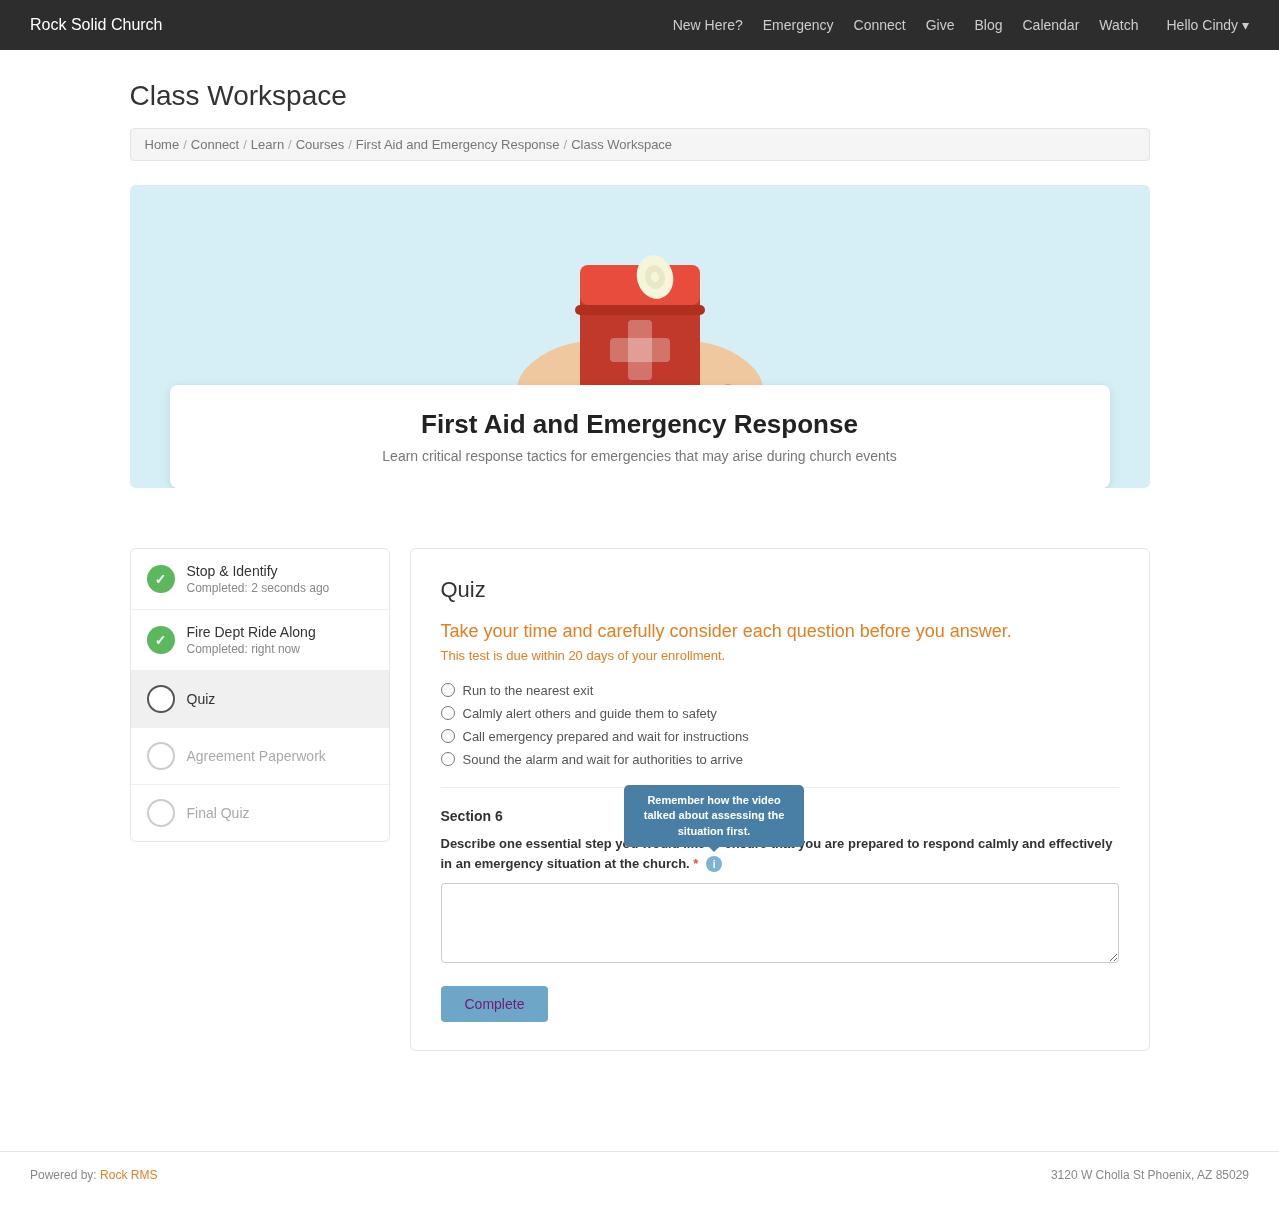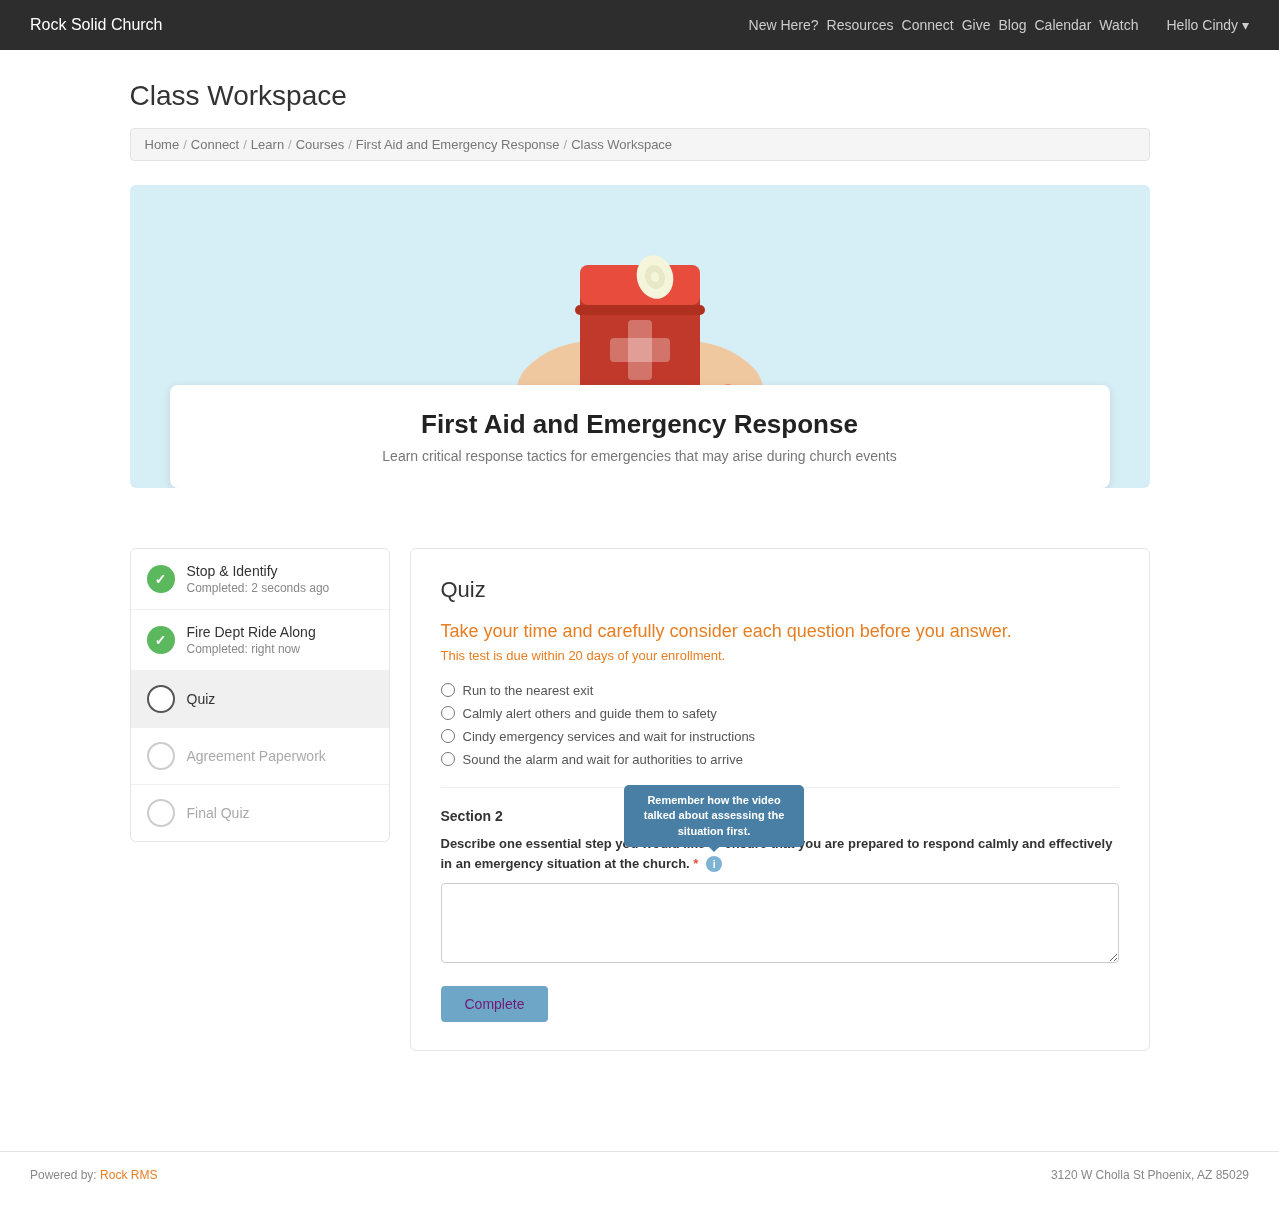--- a/index.html
+++ b/index.html
@@ -15,21 +15,21 @@
       height: 50px;
     }
     .navbar .brand {
       color: #fff;
       font-size: 16px;
       font-weight: 500;
       margin-right: auto;
     }
     .navbar .nav-links {
       display: flex;
-      gap: 8px;
+      gap: 20px;
       list-style: none;
       padding-left: 40px;
     }
     .navbar .nav-links li a {
       color: #ccc;
       text-decoration: none;
       font-size: 14px;
     }
     .navbar .user-menu {
       margin-left: 28px;
@@ -331,21 +331,21 @@
     }
     .footer a { color: #e67e22; text-decoration: none; }
   </style>
 </head>
 <body>
 
 <nav class="navbar">
   <span class="brand">Rock Solid Church</span>
   <ul class="nav-links">
     <li><a href="#">New Here?</a></li>
-    <li><a href="#">Resources</a></li>
+    <li><a href="#">Emergency</a></li>
     <li><a href="#">Connect</a></li>
     <li><a href="#">Give</a></li>
     <li><a href="#">Blog</a></li>
     <li><a href="#">Calendar</a></li>
     <li><a href="#">Watch</a></li>
   </ul>
   <span class="user-menu">Hello Cindy ▾</span>
 </nav>
 
 <div class="page-wrapper">
@@ -454,33 +454,33 @@
         <label class="radio-option">
           <input type="radio" name="q1" style="">
           <span>Run to the nearest exit</span>
         </label>
         <label class="radio-option">
           <input type="radio" name="q1" style="">
           <span>Calmly alert others and guide them to safety</span>
         </label>
         <label class="radio-option">
           <input type="radio" name="q1" style="">
-          <span>Cindy emergency services and wait for instructions</span>
+          <span>Call emergency prepared and wait for instructions</span>
         </label>
         <label class="radio-option">
           <input type="radio" name="q1" style="">
           <span>Sound the alarm and wait for authorities to arrive</span>
         </label>
       </div>
 
       <div class="question-divider"></div>
 
       
       <div style="position:relative;">
-        <div class="section2-label">Section 2</div>
+        <div class="section2-label">Section 6</div>
         <div class="section2-question">
           <span>Describe one essential step you would like to ensure that you are prepared to respond calmly and effectively in an emergency situation at the church.</span>
           <span class="required"> *</span>
           <span class="info-icon-wrapper">
             <span class="info-icon">i</span>
             <div class="tooltip-box">Remember how the video talked about assessing the situation first.</div>
           </span>
         </div>
         <textarea class="answer-textarea" style=""></textarea>
       </div>

